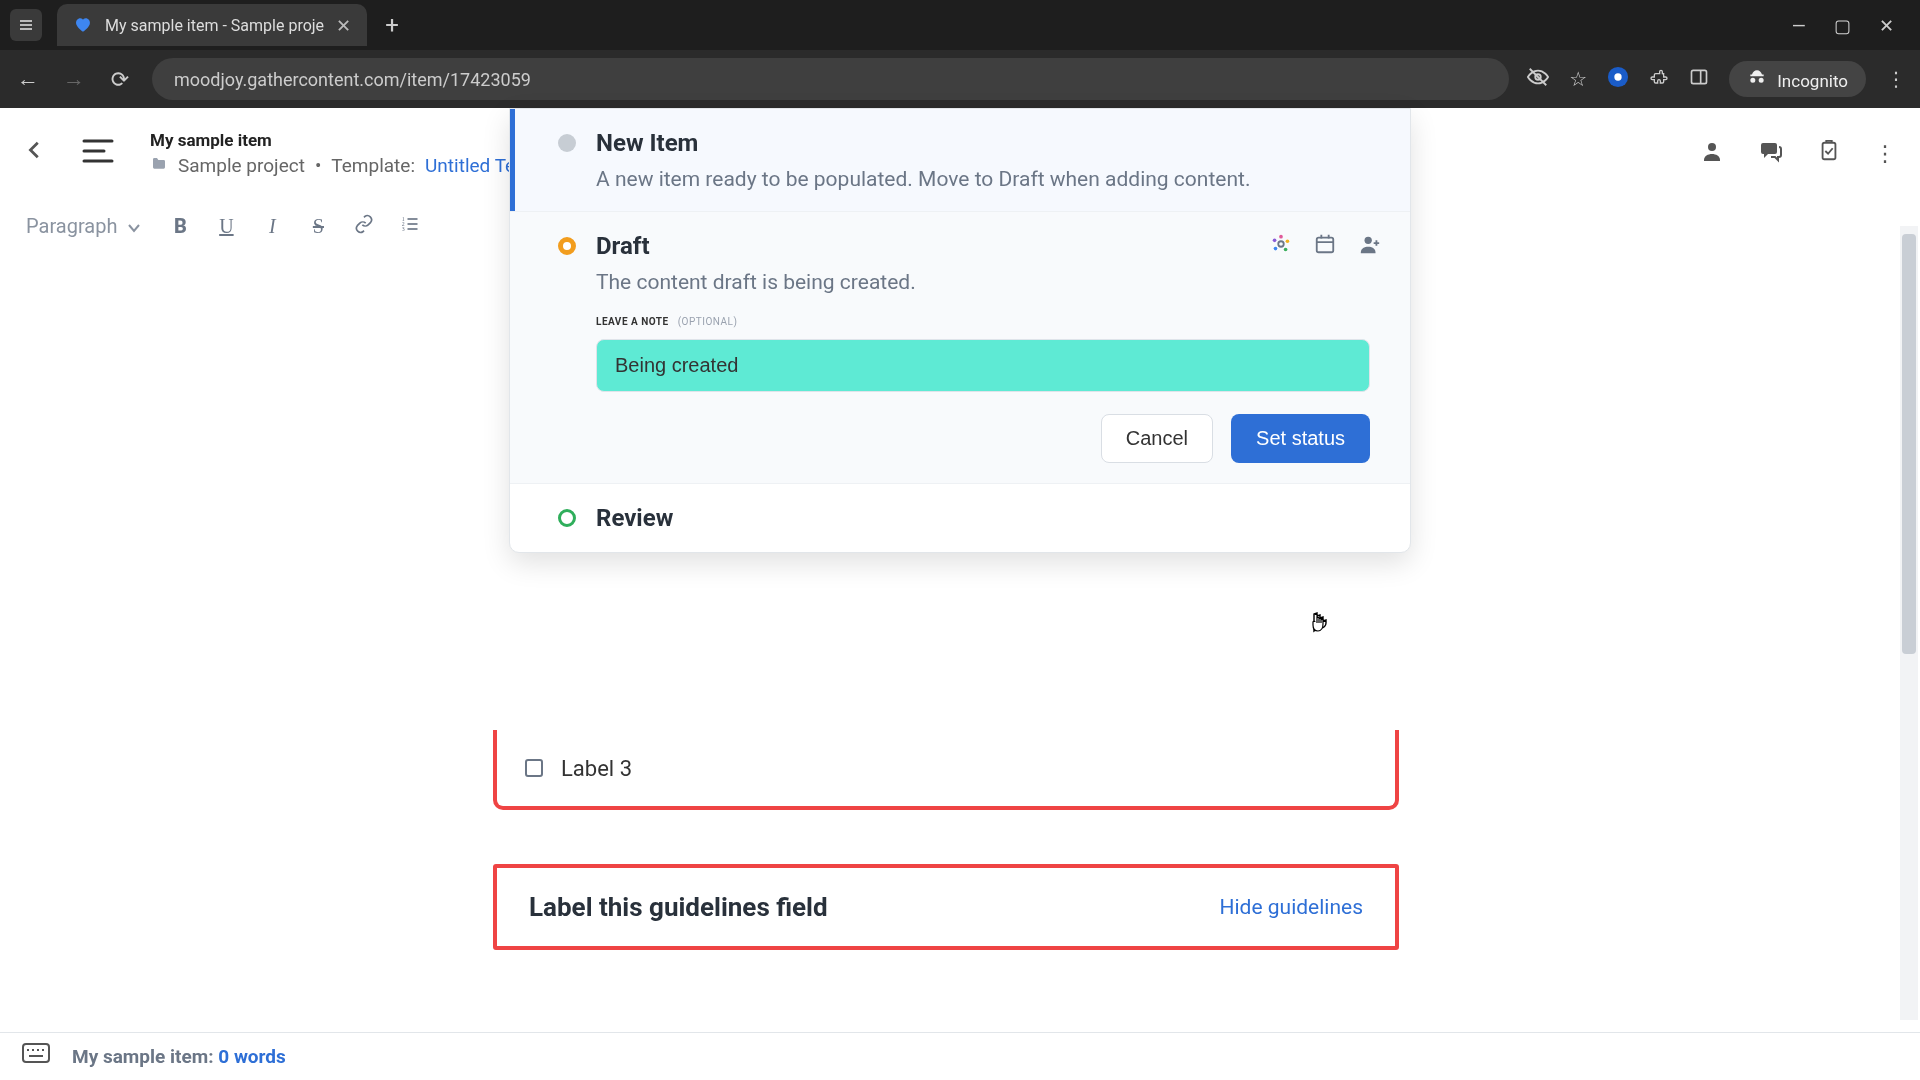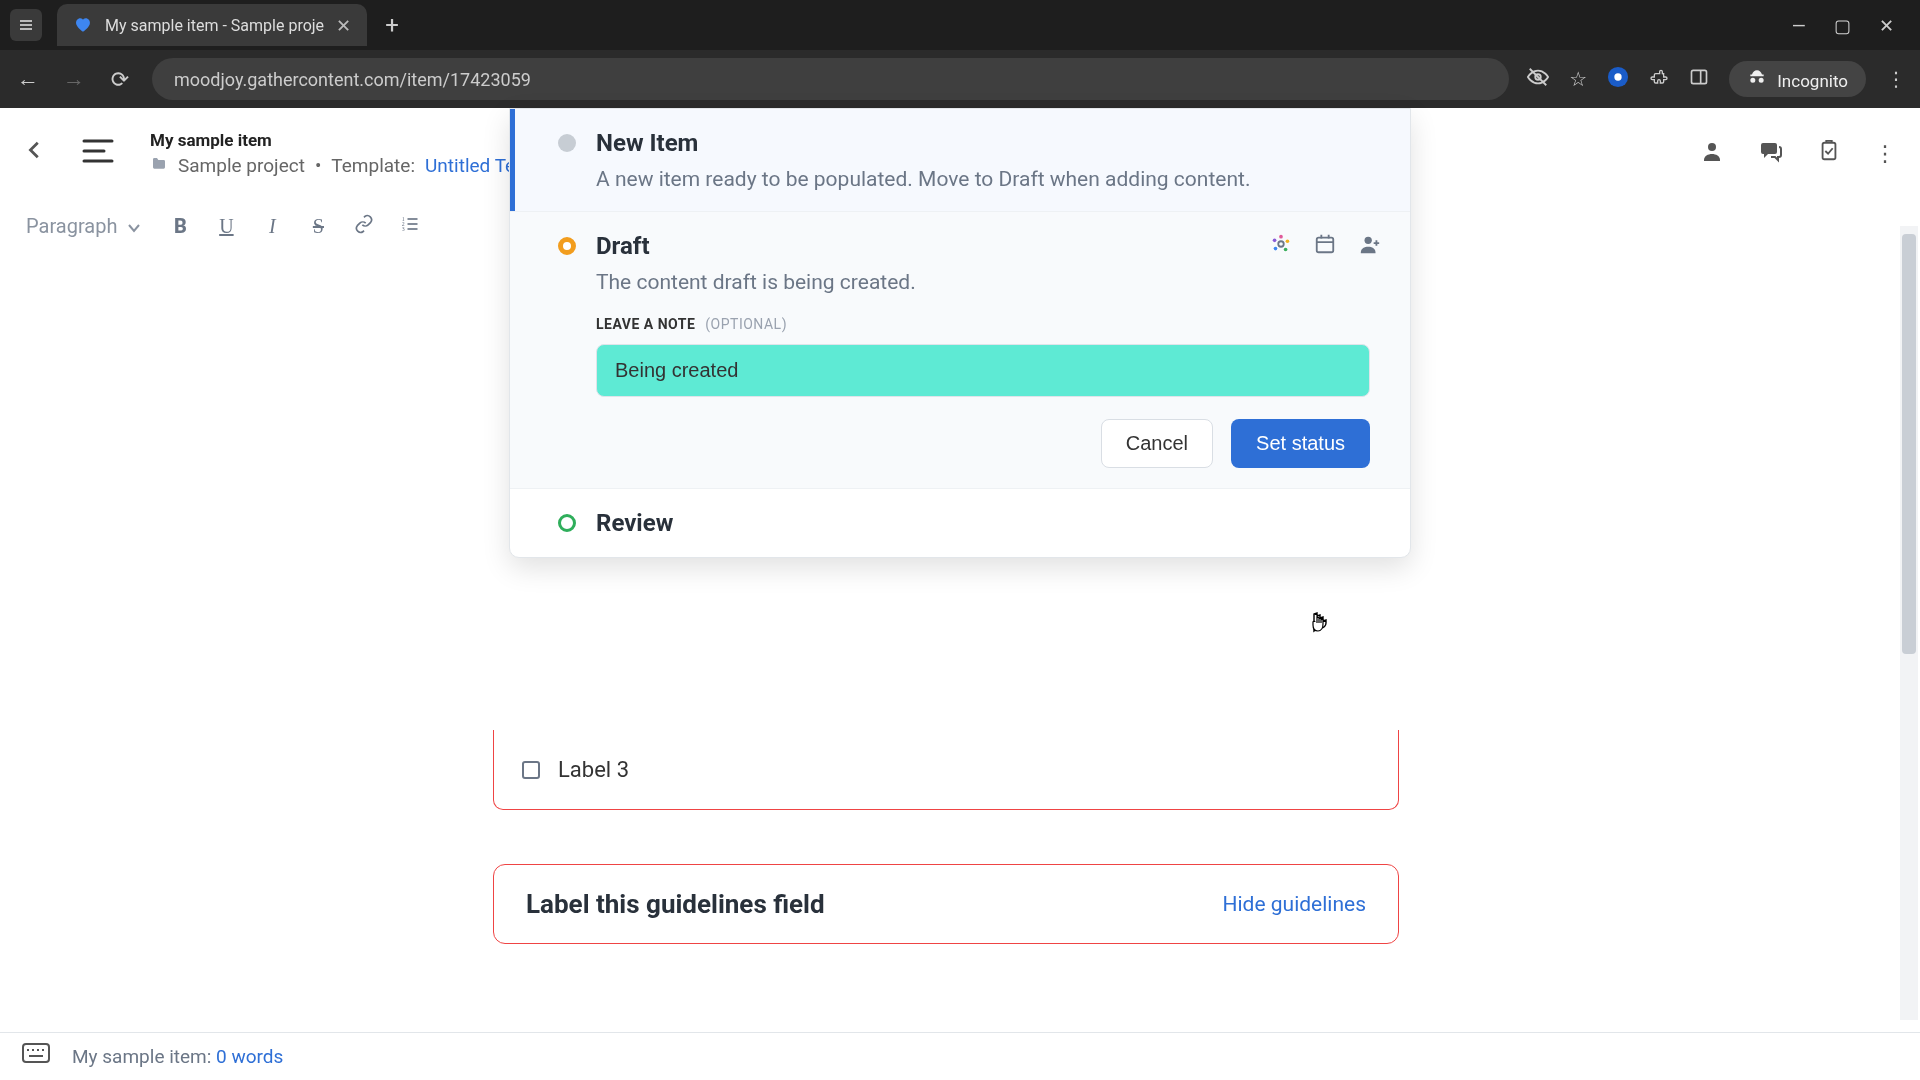--- a/index.html
+++ b/index.html
@@ -55,42 +55,42 @@
   .status-row { padding: 20px 28px 20px 48px; position: relative; border-top: 1px solid #eef1f4; }
   .status-row:first-child { border-top: none; }
   .status-row.selected { border-left: 5px solid #2e6fd6; background: #f6f9fe; padding-left: 43px; }
   .status-row-head { display: flex; align-items: center; gap: 20px; }
   .status-circle { width: 18px; height: 18px; border-radius: 50%; border: 3px solid; background: #fff; flex-shrink:0; }
   .status-circle.filled { border: none; }
   .status-name { font-size: 24px; font-weight: 700; color: #29313b; }
   .status-desc { margin-left: 38px; margin-top: 10px; color: #6b7686; font-size: 21px; }
   .status-row.expanded { background: #f8fafc; }
   .row-actions { margin-left: auto; display: flex; gap: 22px; color: #6b7686; font-size: 20px; }
-  .note-label { margin-left: 38px; margin-top: 22px; font-size: 14px; letter-spacing: 0.5px; }
+  .note-label { margin-left: 38px; margin-top: 22px; font-size: 10px; letter-spacing: 0.5px; }
   .note-label .req { color: #333; font-weight: 700; }
   .note-label .opt { color: #9aa2af; margin-left: 6px; }
   .note-input { margin-left: 38px; margin-top: 12px; width: calc(100% - 50px); border: 1px solid #dfe4ea; border-radius: 8px; padding: 14px 18px; font-size: 20px; color: #333; background: #5eead4; }
   .btn-row { display: flex; justify-content: flex-end; gap: 18px; margin-top: 22px; padding-right: 12px; }
   .btn { padding: 12px 24px; border-radius: 8px; font-size: 20px; cursor: pointer; border: 1px solid transparent; }
   .btn-cancel { background: #fff; border-color: #d9dee4; color: #333; }
   .btn-primary { background: #2e6fd6; color: #fff; font-weight: 500; }
   .lock-icon { margin-left: 6px; font-size: 18px; }
 
   
-  .bg-card { position: absolute; left: 493px; width: 906px; border: 1px solid #ef4444; border-radius: 12px; background:#fff; }
+  .bg-card { position: absolute; left: 493px; width: 906px; border: 4px solid #ef4444; border-radius: 3px; background:#fff; }
   .label3-row { top: 622px; height: 80px; display:flex; align-items:center; padding: 0 30px 0 28px; gap: 18px; font-size: 22px; color: #333; border-radius: 0 0 10px 10px; }
   .checkbox { width: 18px; height: 18px; border: 2px solid #6b7686; border-radius: 3px; }
   .guidelines-card { top: 756px; padding: 24px 32px; display:flex; align-items:center; justify-content:space-between; }
   .guidelines-title { font-size: 26px; font-weight: 700; color: #29313b; }
   .hide-link { color: #2e6fd6; font-size: 21px; }
 
   
   .bottom-bar { position: absolute; bottom: 0; left: 0; right: 0; height: 48px; border-top: 1px solid #e2e6ea; display: flex; align-items: center; padding: 0 22px; gap: 22px; background:#fff; }
   .kbd-icon { color: #555; font-size: 22px; }
-  .wc-label { color: #6b7686; font-size: 19px; }
+  .wc-label { color: #6b7686; font-size: 19px; font-weight: bold; }
   .wc-value { color: #2e6fd6; }
 
   
   .scroll-track { position:absolute; right:2px; top:118px; bottom:60px; width:18px; background:#f2f3f5; }
   .scroll-thumb { position:absolute; top:8px; width:14px; left:2px; height:420px; background:#c9ced5; border-radius:4px; }
 
   
   .cursor { position: absolute; left: 1306px; top: 504px; z-index: 200; pointer-events:none; }
 </style>
 </head>

